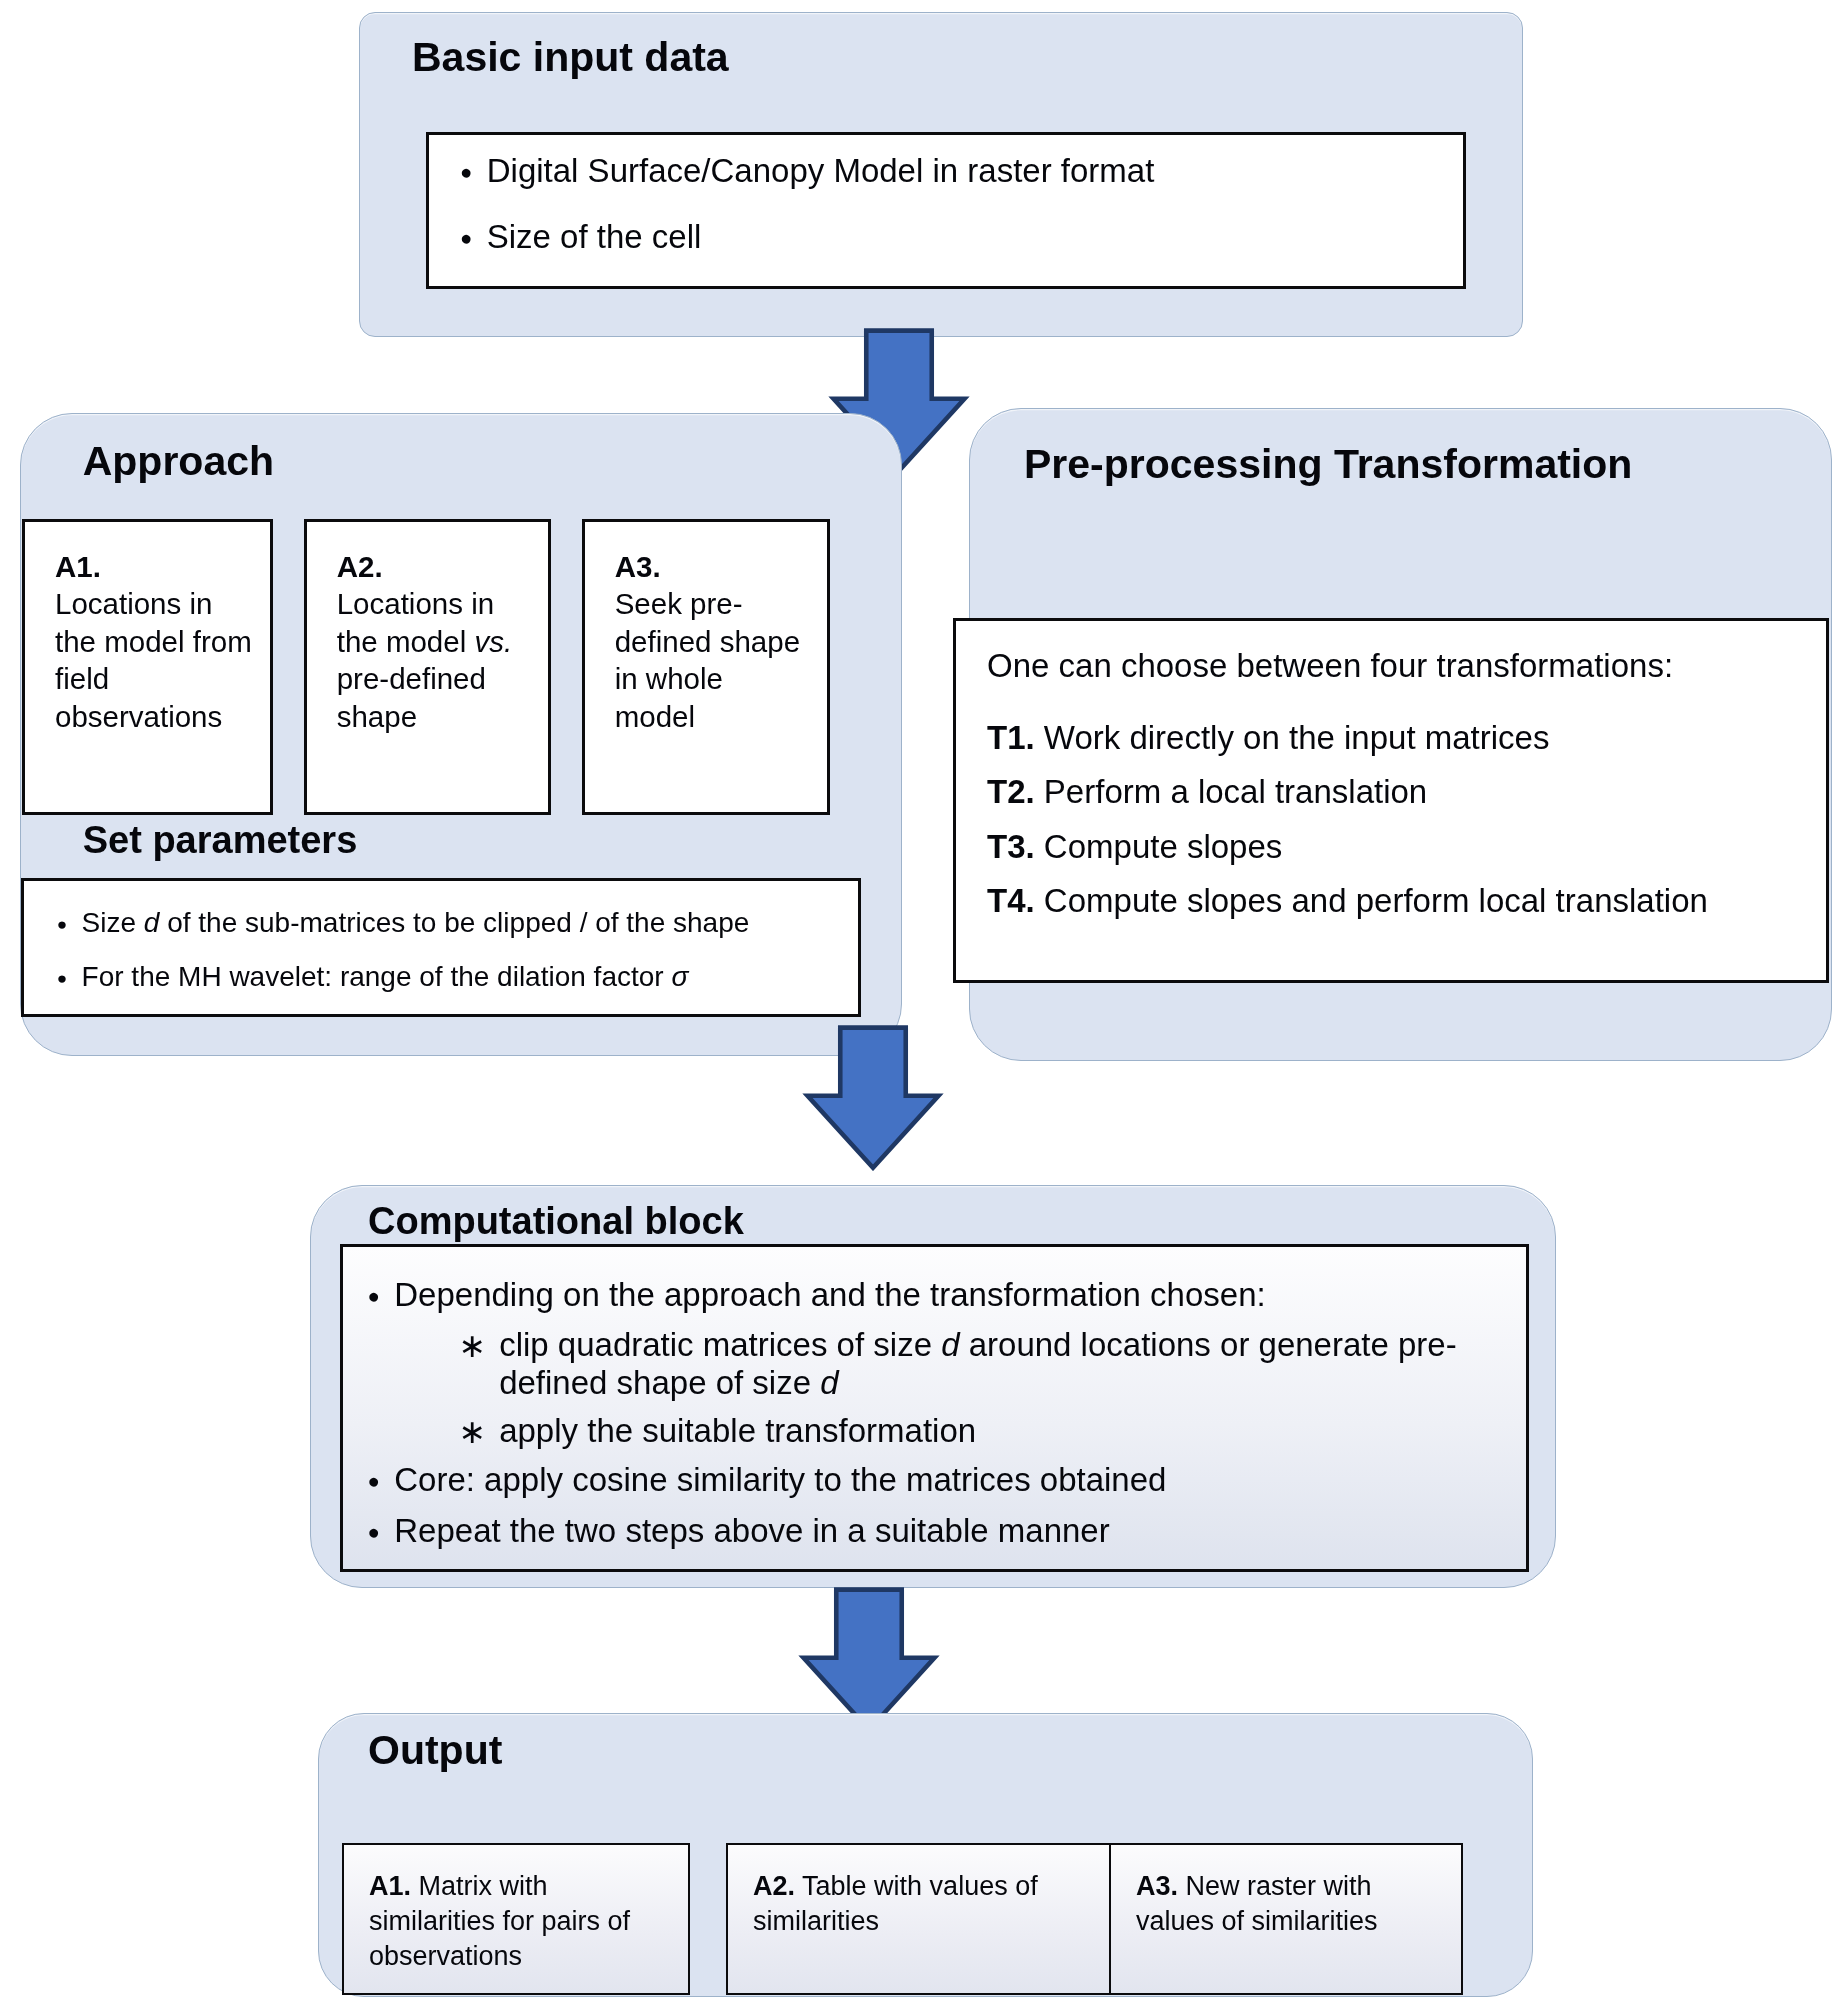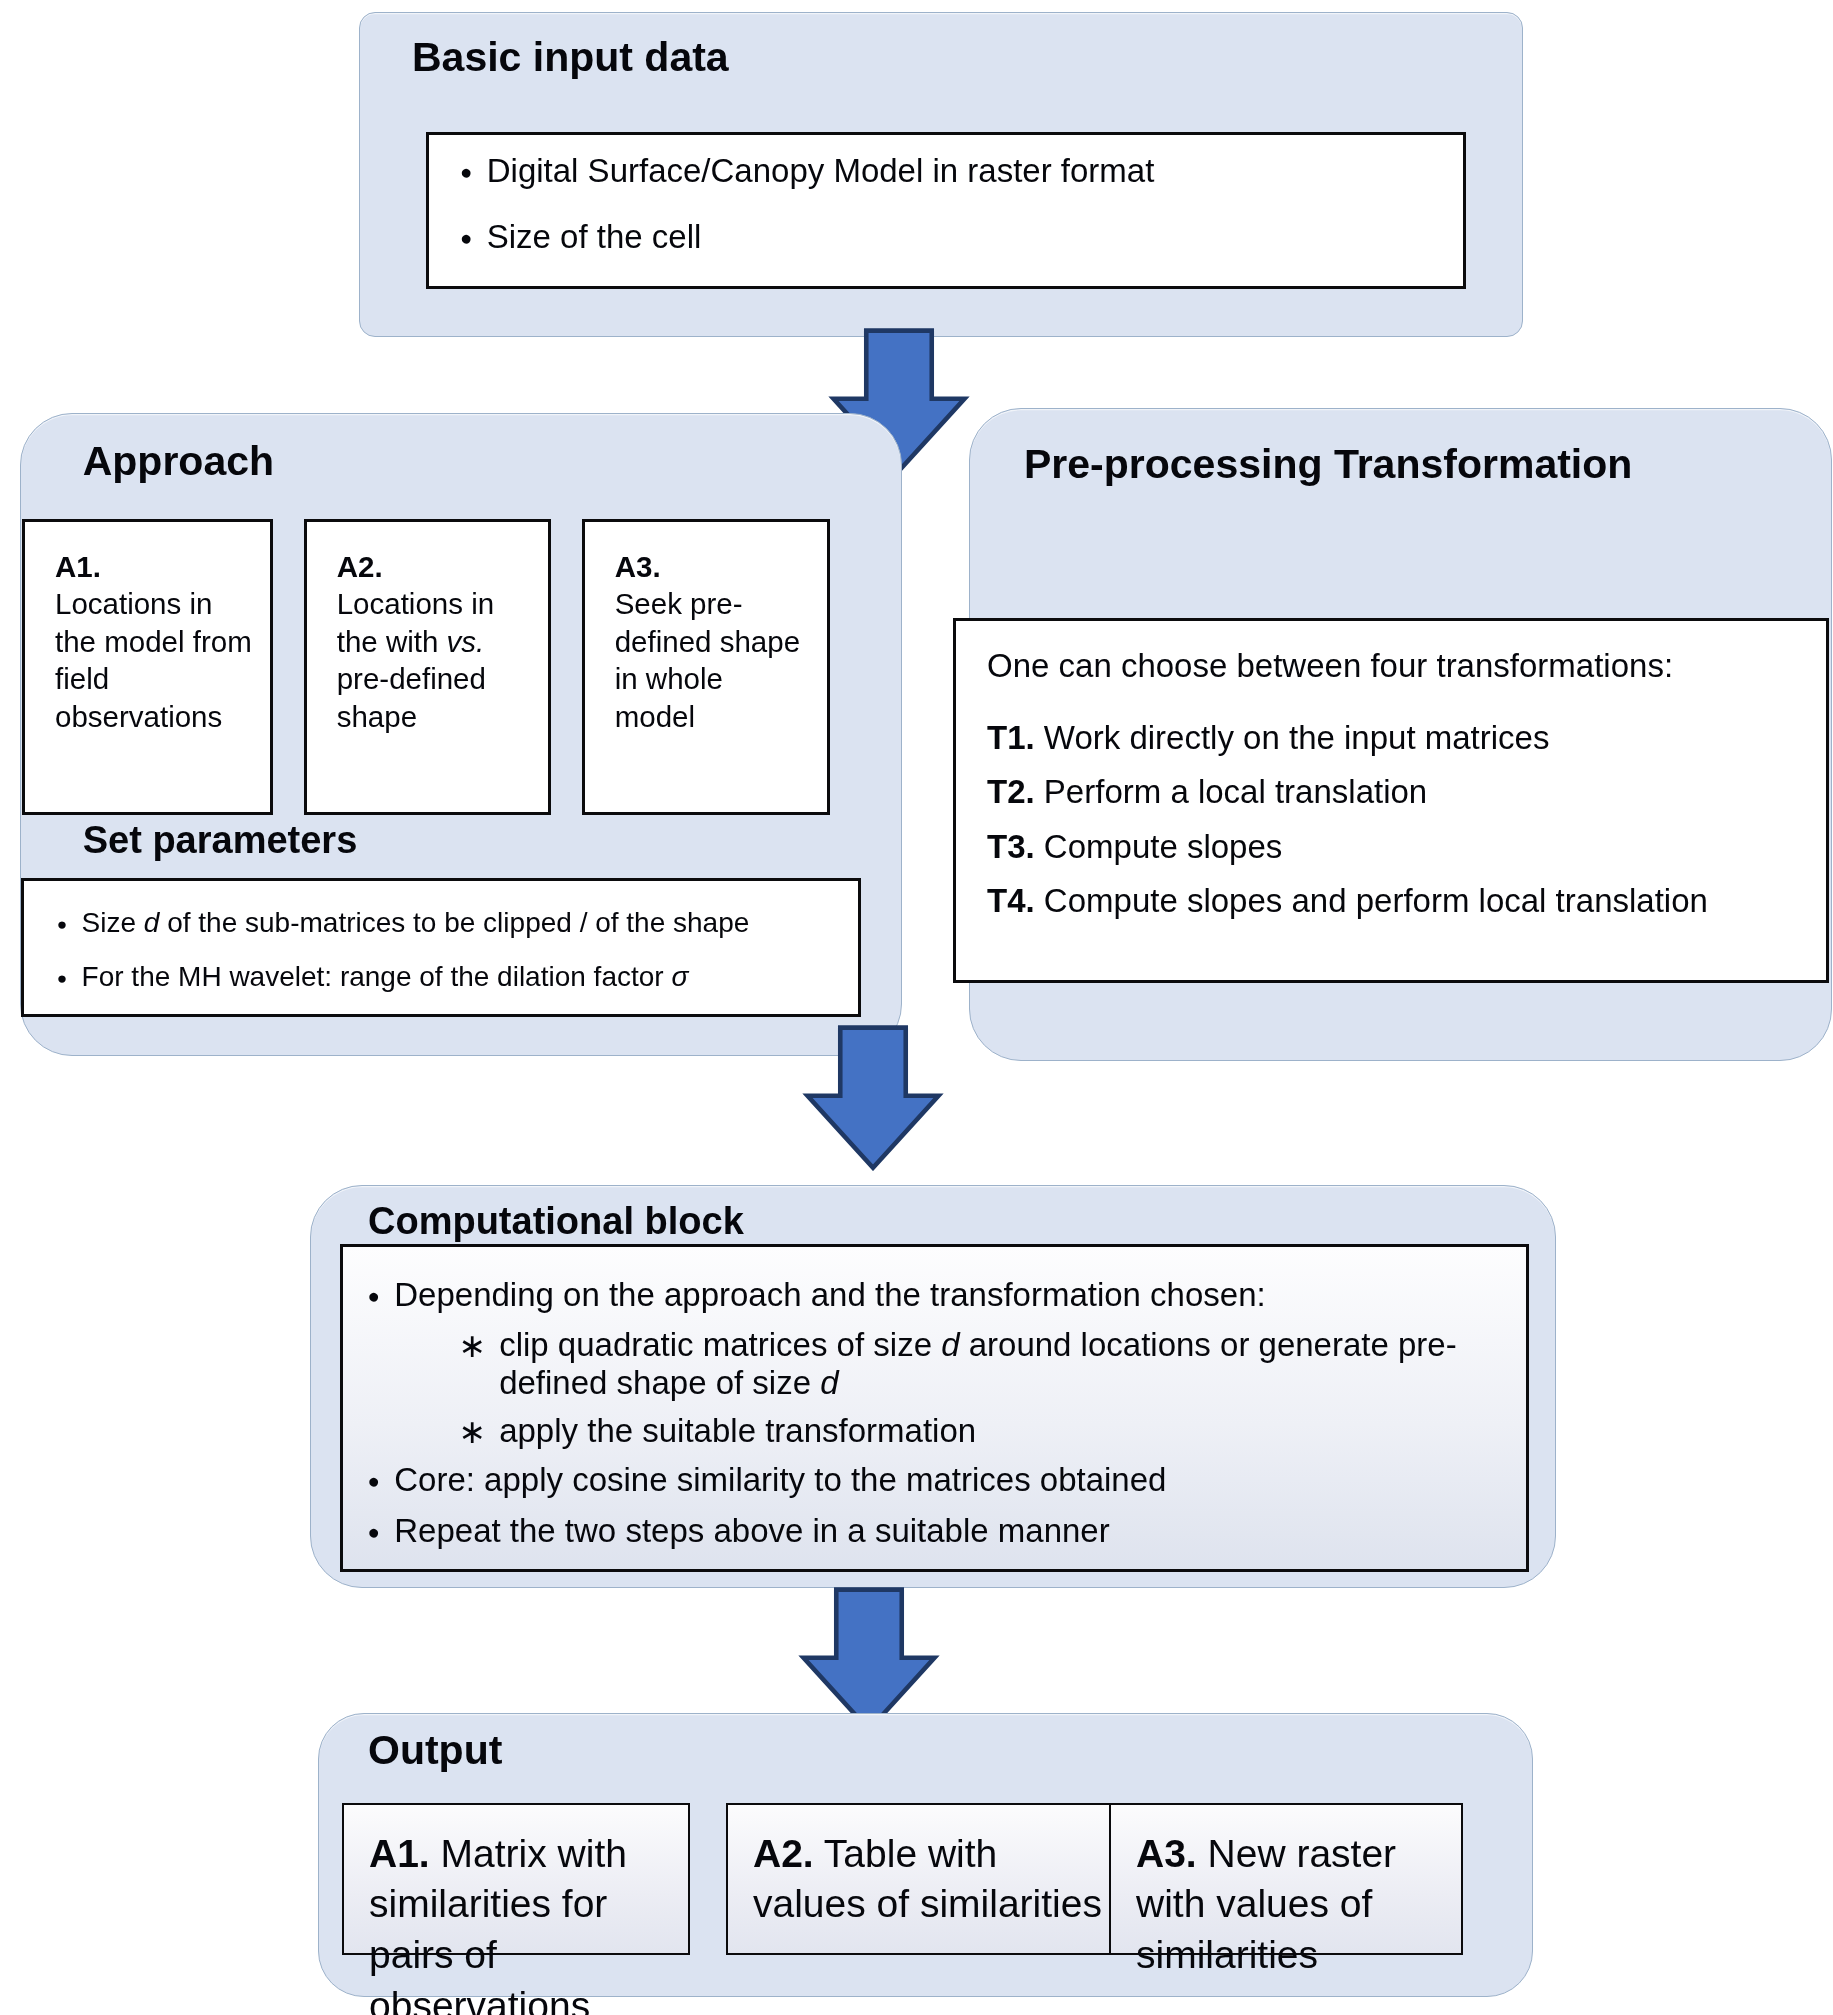--- a/index.html
+++ b/index.html
@@ -15,21 +15,21 @@
   }
   .panel-title{position:absolute;font-weight:bold;font-size:41px;letter-spacing:0;}
   .whitebox{position:absolute;background:#ffffff;border:3.9px solid #0b0b0d;box-sizing:border-box;}
   .gradbox{position:absolute;background:linear-gradient(180deg,#fdfdfe 0%,#eef0f6 55%,#dee3ee 100%);
     border:3.9px solid #0b0b0d;box-sizing:border-box;}
   .card{position:absolute;background:#ffffff;border:3.3px solid #0b0b0d;box-sizing:border-box;
     padding:26px 15.7px 0 30px;font-size:29.5px;line-height:1.27;}
   .card .lbl{font-weight:bold;}
   .ocard{position:absolute;background:linear-gradient(180deg,#fcfcfd 0%,#ecedf4 60%,#e2e5ef 100%);
     border:2.6px solid #0b0b0d;box-sizing:border-box;padding:23.6px 18.4px 0 25px;
-    font-size:39px;line-height:1.3;}
+    font-size:27px;line-height:1.3;margin-top:40px;}
   .ocard .lbl{font-weight:bold;}
   .brow{display:flex;gap:14.4px;align-items:flex-start;}
   .dot{flex:0 0 auto;font-size:.62em;line-height:2.0;}
   .star{flex:0 0 auto;}
   .i{font-style:italic;}
   .arrow{position:absolute;}
   .arrow polygon{fill:var(--arrow_fill);stroke:var(--arrow_border);stroke-width:7;stroke-linejoin:miter;}
   
   #basic-content{position:absolute;left:100px;top:139px;width:971px;font-size:33px;}
   #basic-content .brow{margin-bottom:25px;}
@@ -72,21 +72,21 @@
 
   <div class="panel" style="left:19.7px;top:413px;width:880px;height:641px;">
     <div class="panel-title" style="left:62px;top:24px;">Approach</div>
 
     <div class="card" style="left:1.3px;top:105px;width:251px;height:296px;">
       <div class="lbl">A1.</div>
       <div><span>Locations in the model from field observations</span></div>
     </div>
     <div class="card" style="left:283px;top:105px;width:247px;height:296px;">
       <div class="lbl">A2.</div>
-      <div><span>Locations in the with </span><span class="i">vs.</span><span> pre-defined shape</span></div>
+      <div><span>Locations in the model </span><span class="i">vs.</span><span> pre-defined shape</span></div>
     </div>
     <div class="card" style="left:561px;top:105px;width:248px;height:296px;">
       <div class="lbl">A3.</div>
       <div><span>Seek pre-defined shape in whole model</span></div>
     </div>
 
     <div class="panel-title" style="left:62px;top:405px;font-size:38px;">Set parameters</div>
     <div class="whitebox" style="left:0px;top:464px;width:840px;height:139px;"></div>
     <div id="params-content">
       <div class="brow">

